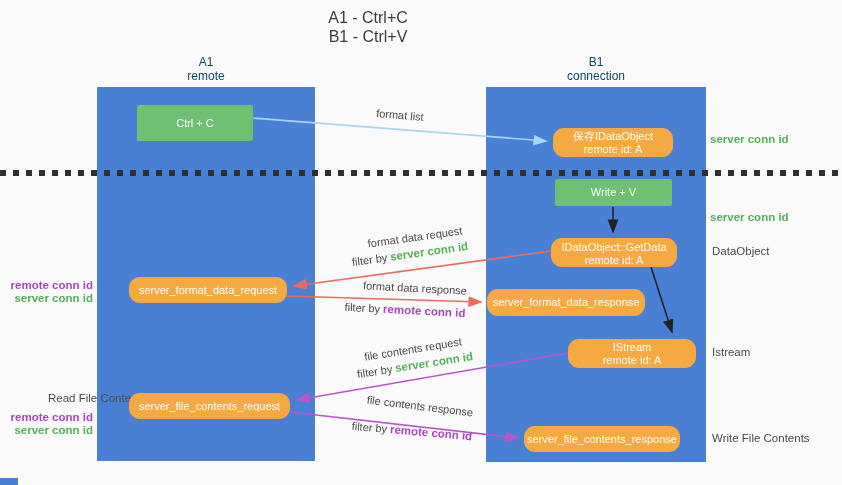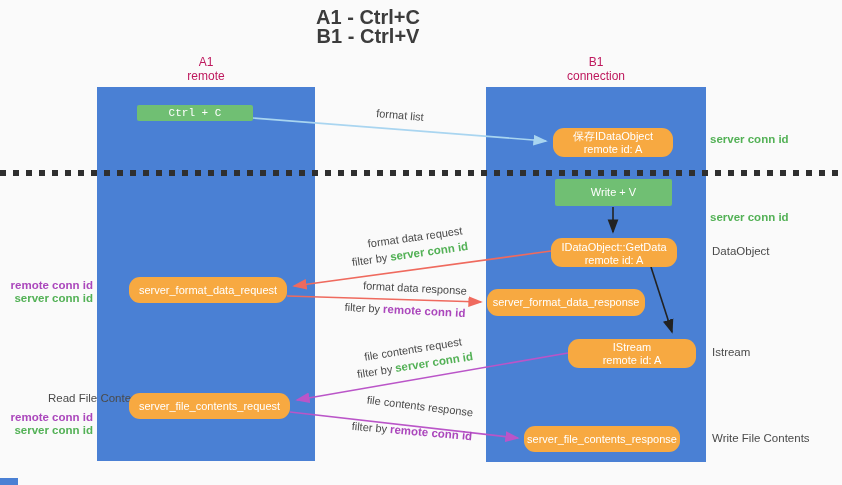--- a/index.html
+++ b/index.html
@@ -3,43 +3,43 @@
 <meta charset="utf-8">
 <style>
   html,body{margin:0;padding:0;}
   body{font-family:"Liberation Sans","DejaVu Sans",sans-serif;background:#fafafa;}
   #canvas{position:relative;width:842px;height:485px;background:#fafafa;overflow:hidden;}
 
   .abs{position:absolute;}
 
   
   .title{left:0;top:8px;width:736px;text-align:center;color:#3c3c3c;
-         font-size:20px;line-height:19px;z-index:4;font-weight:bold;}
-
-  
-  .col-header{text-align:center;color:#be185d;font-size:12px;line-height:14px;z-index:4;}
+         font-size:16px;line-height:19px;z-index:4;}
+
+  
+  .col-header{text-align:center;color:#0c4a6e;font-size:12px;line-height:14px;z-index:4;}
   .col-header-left{left:97px;top:55px;width:218px;}
   .col-header-right{left:486px;top:55px;width:220px;}
 
   
   .column{background:#4a80d4;z-index:1;}
   .column-left{left:97px;top:87px;width:218px;height:374px;}
   .column-right{left:486px;top:87px;width:220px;height:375px;}
 
   
   .dotted-line{left:0;top:170px;width:842px;height:6px;z-index:2;
     background:repeating-linear-gradient(90deg,#2f2f2f 0 6px,transparent 6px 13px);}
 
   
   .node{z-index:5;display:flex;flex-direction:column;align-items:center;justify-content:center;
         color:#fff;font-size:11px;line-height:13px;text-align:center;border-radius:2px;}
   .node-green{background:#70bf73;}
   .node-orange{background:#f7a941;border-radius:11px;}
 
-  .box-ctrl-c{left:137px;top:105px;width:116px;height:16px;font-family:Liberation Mono, monospace;}
+  .box-ctrl-c{left:137px;top:105px;width:116px;height:36px;}
   .box-save-obj{left:553px;top:128px;width:120px;height:29px;}
   .box-ctrl-v{left:555px;top:179px;width:117px;height:27px;}
   .box-getdata{left:551px;top:238px;width:126px;height:29px;justify-content:flex-end;}
   .box-fmt-req{left:129px;top:277px;width:158px;height:26px;}
   .box-fmt-resp{left:487px;top:289px;width:158px;height:27px;}
   .box-istream{left:568px;top:339px;width:128px;height:29px;}
   .box-file-req{left:129px;top:393px;width:161px;height:26px;}
   .box-file-resp{left:524px;top:426px;width:156px;height:26px;}
 
   

